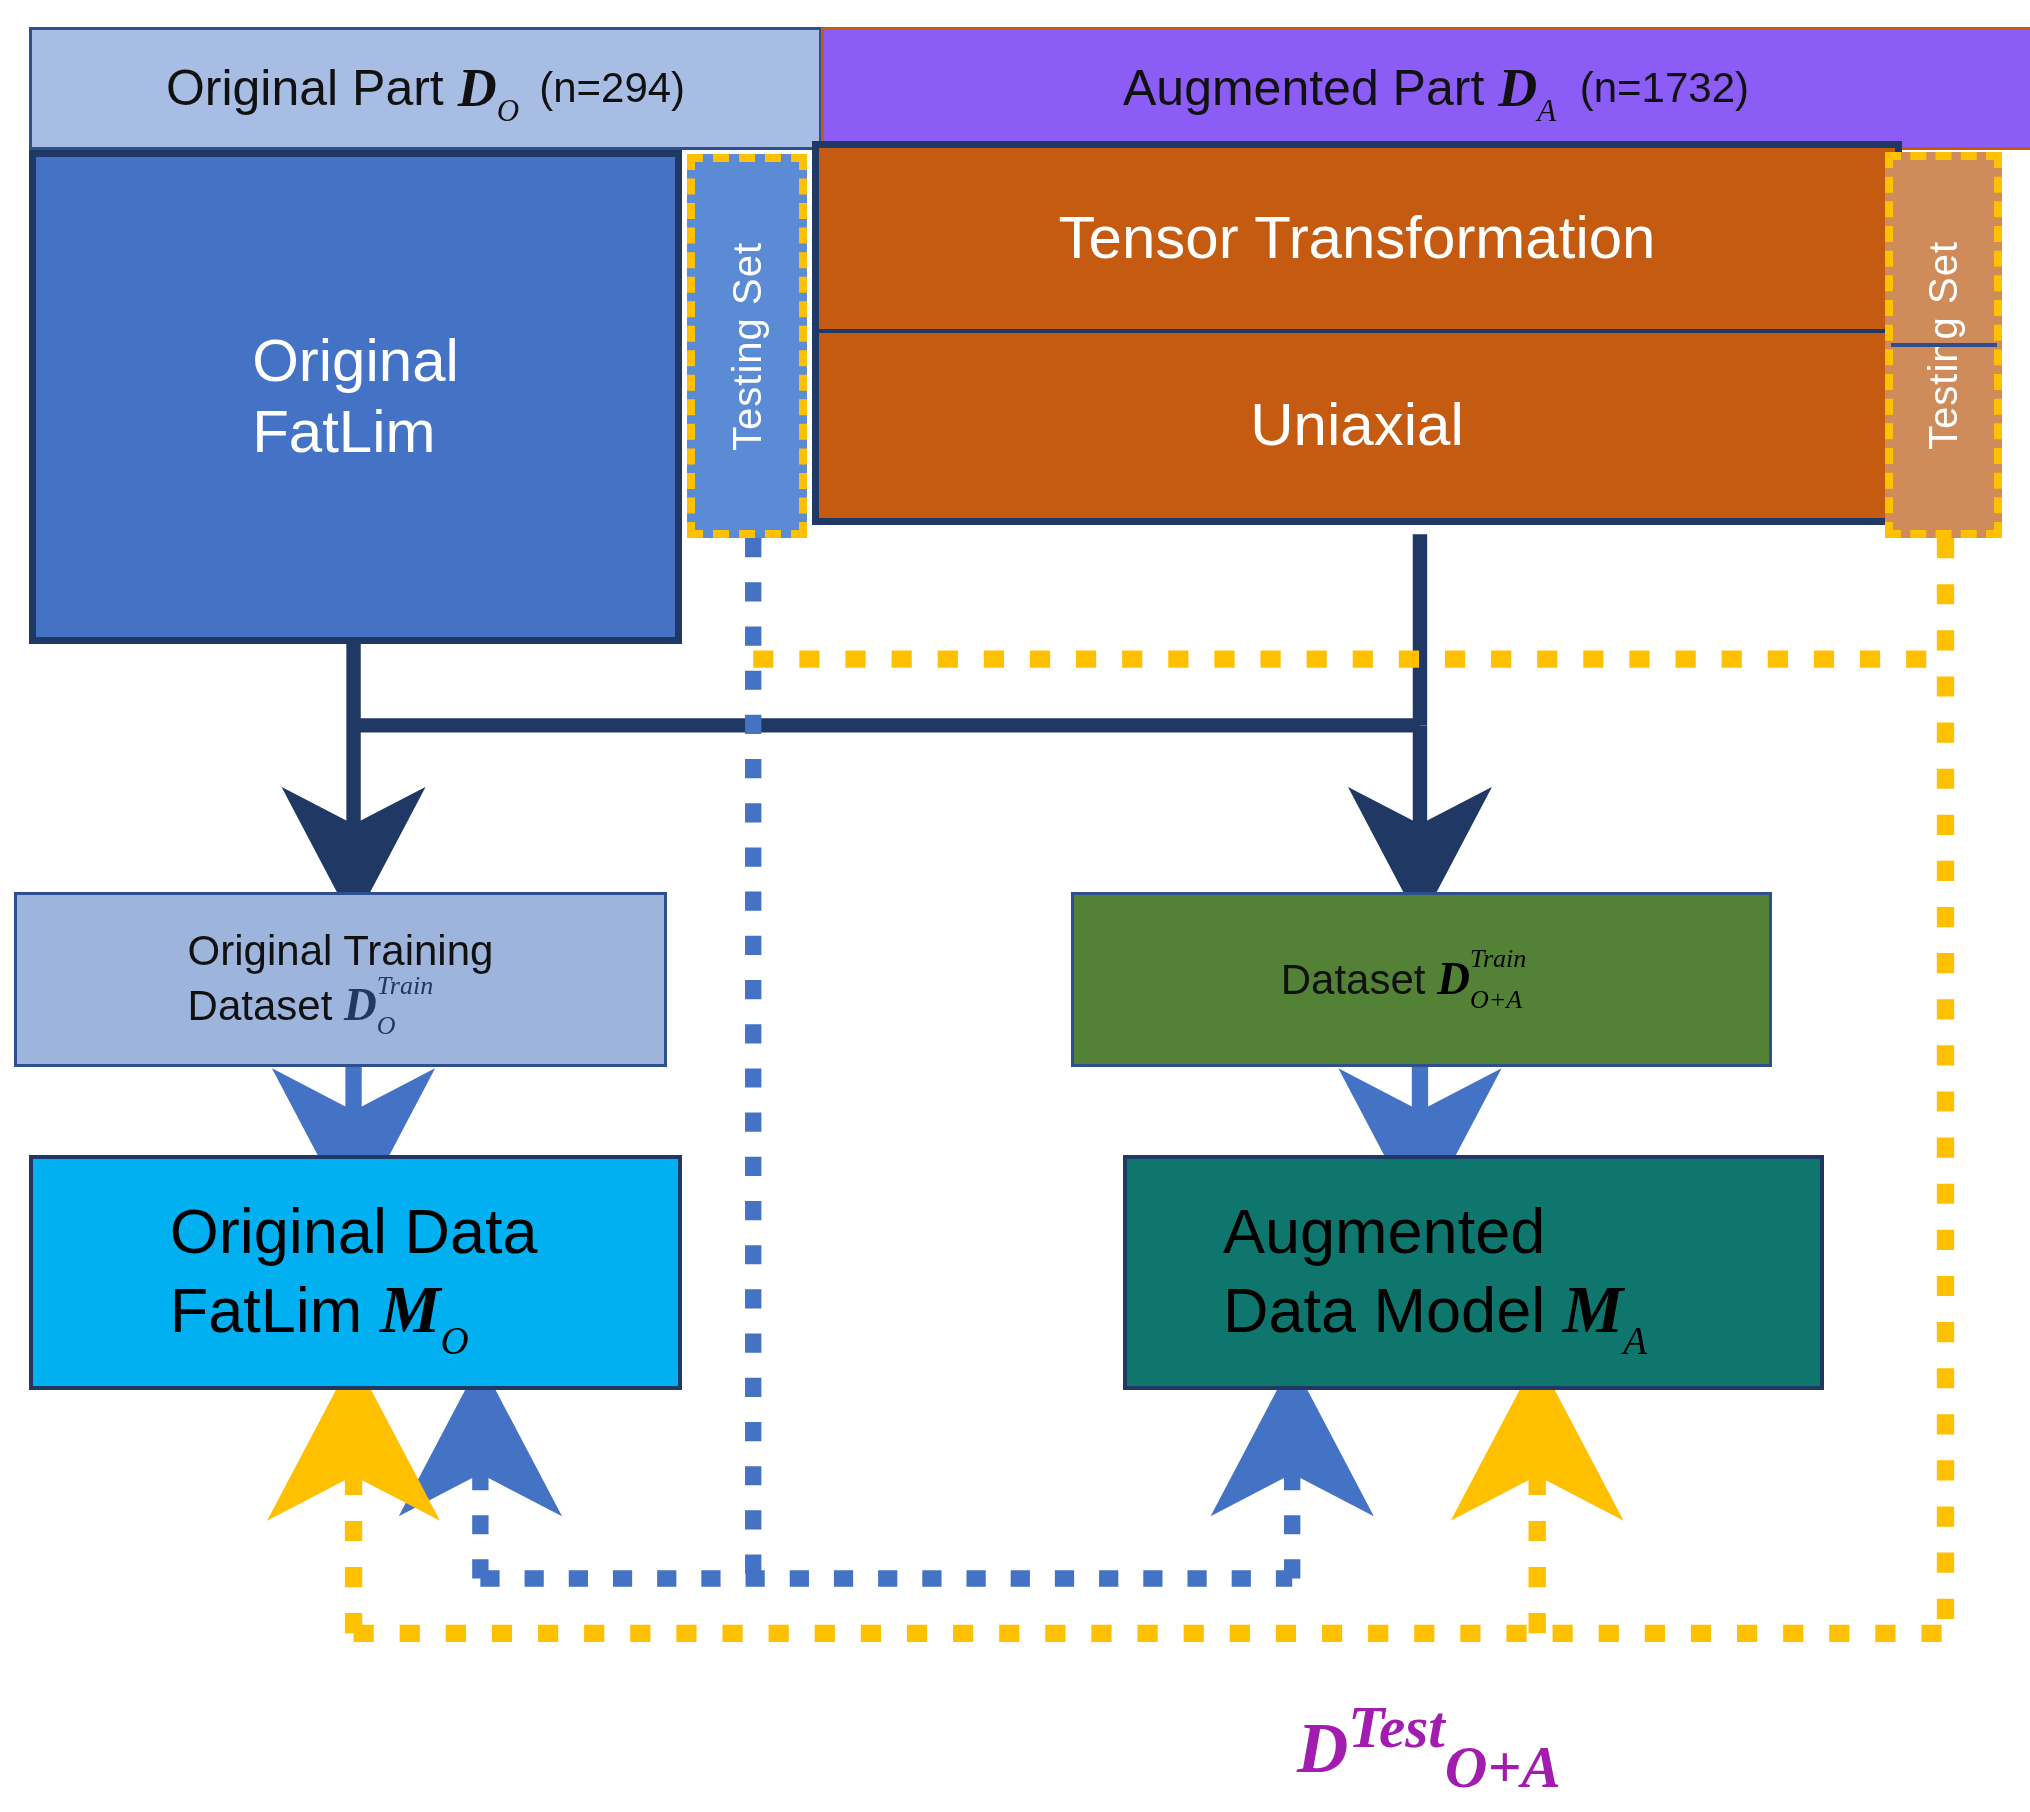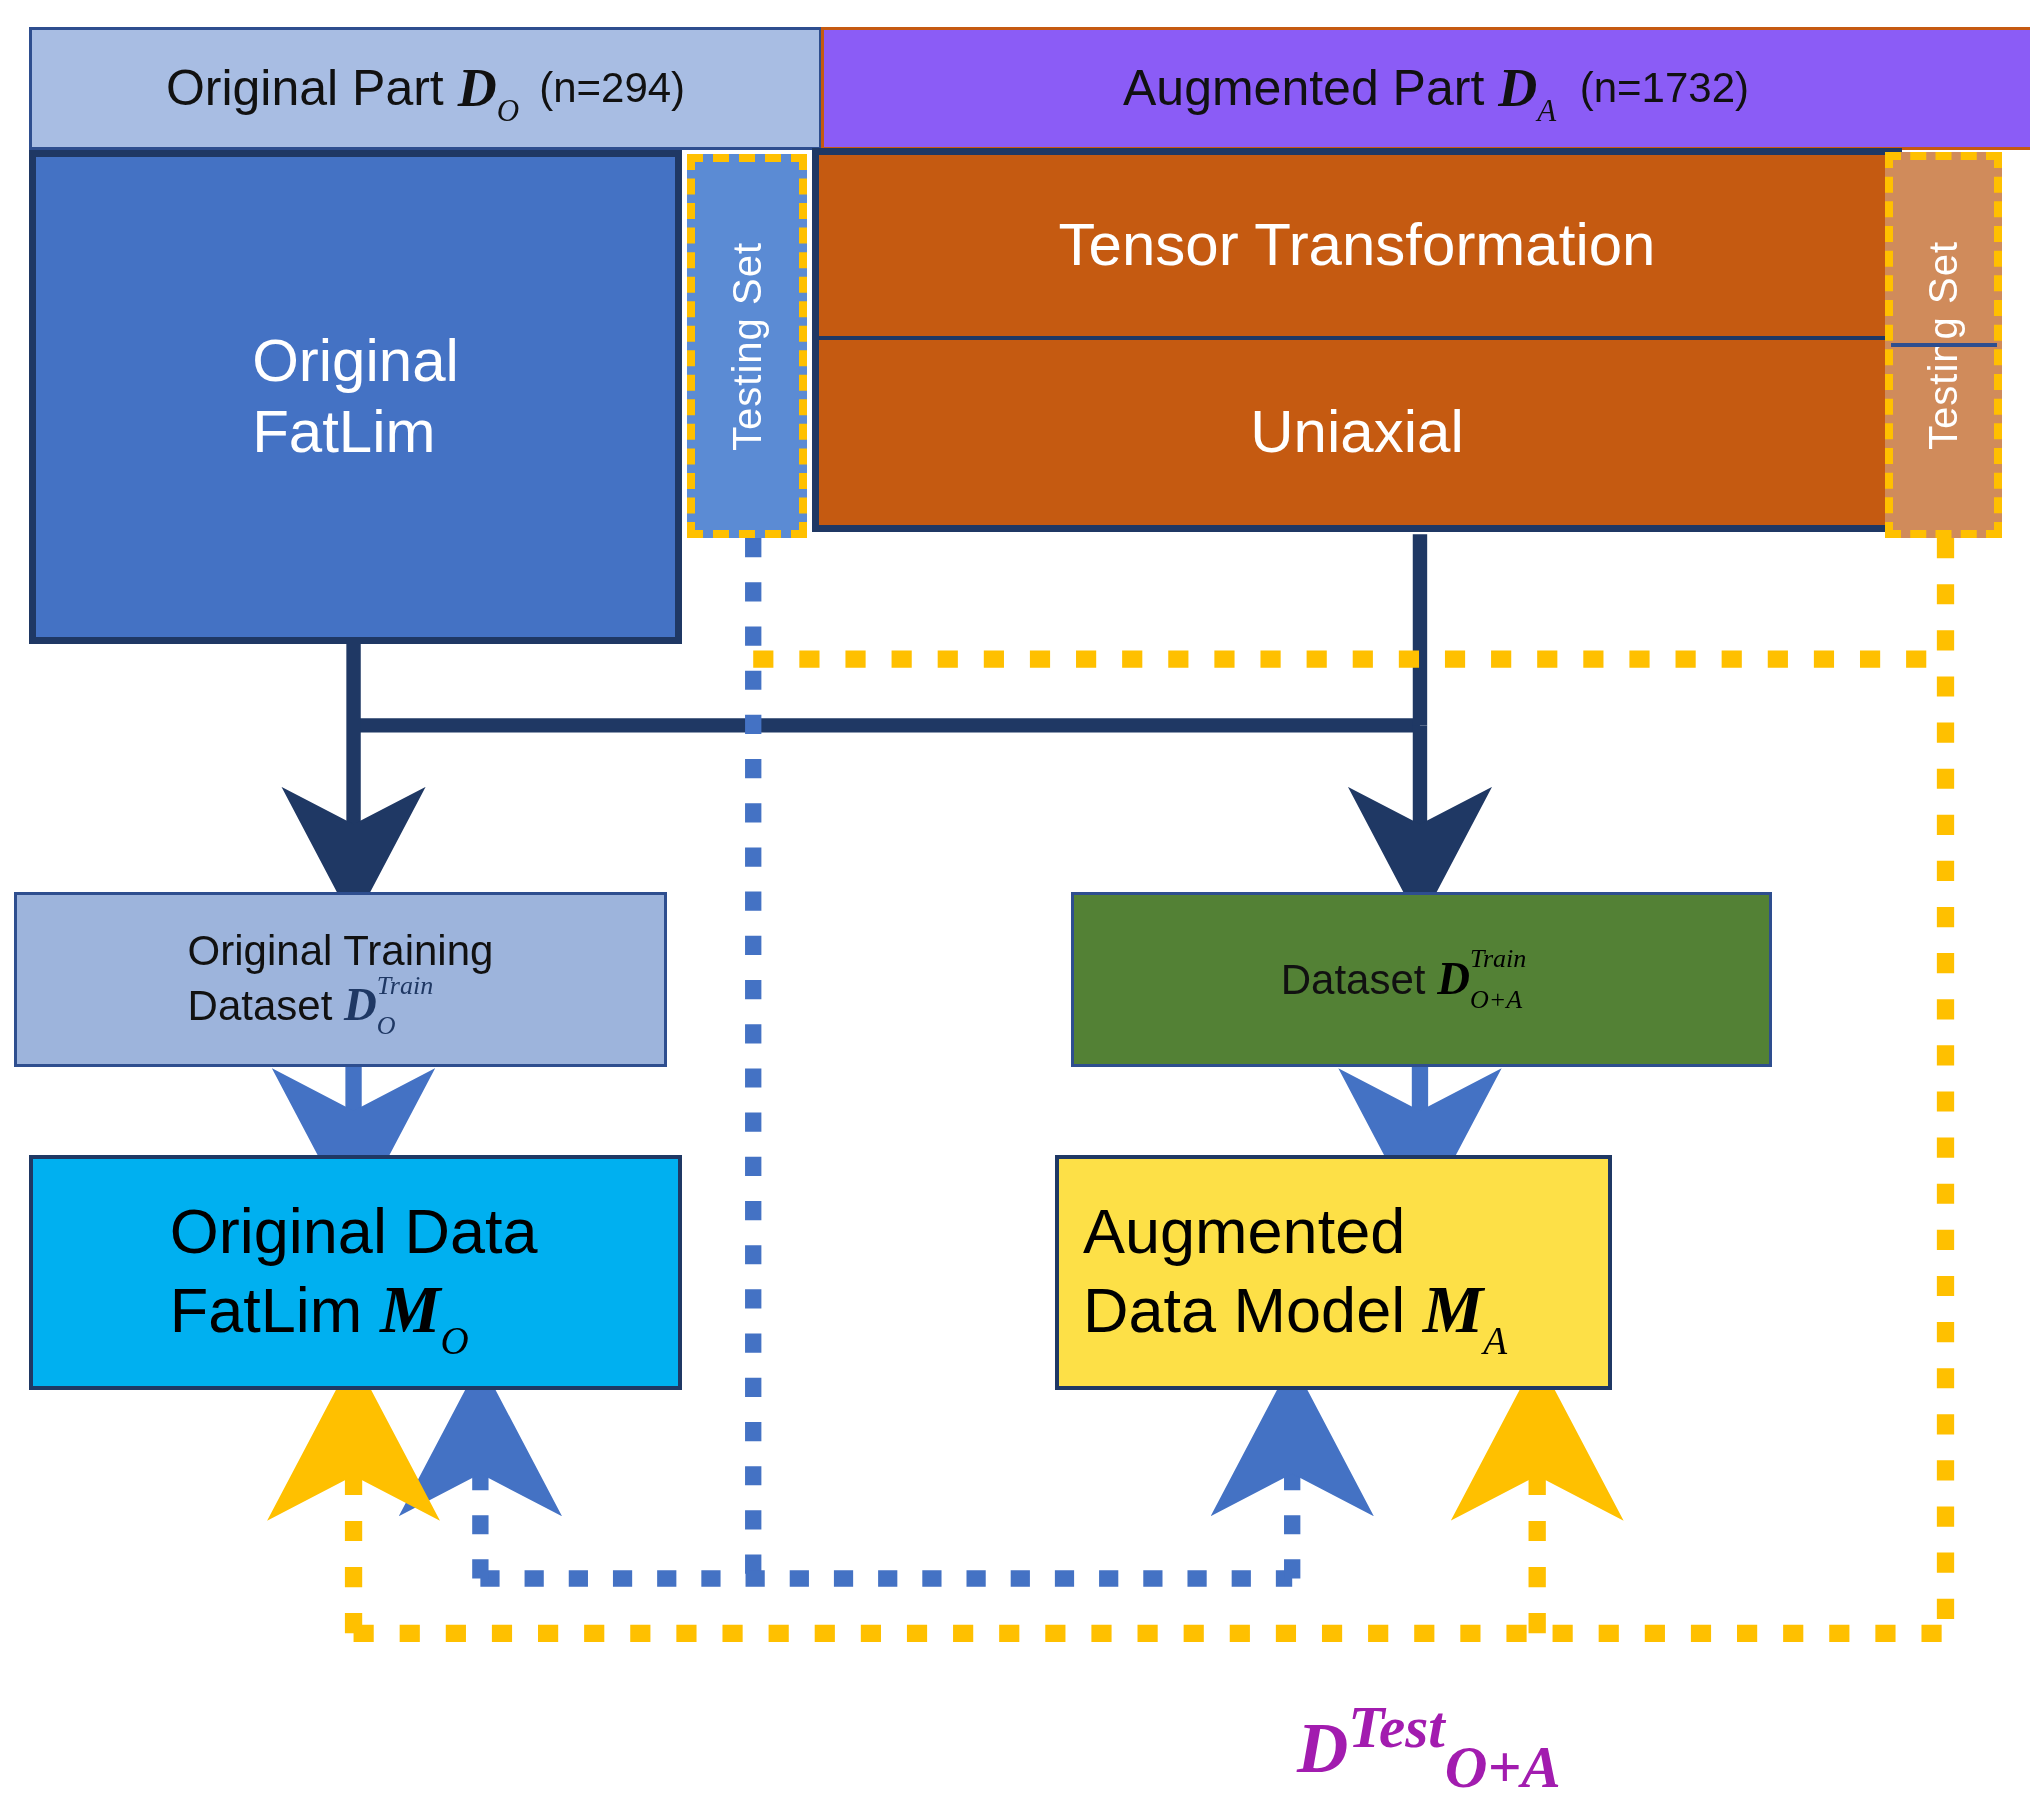--- a/index.html
+++ b/index.html
@@ -88,21 +88,21 @@
     <div>
       <div>Original</div>
       <div>FatLim</div>
     </div>
   </div>
 
   <div class="box" style="left:687px;top:154px;width:120px;height:384px;background:#5B8BD4;border:8.6px dashed #FFC000;">
     <span class="vert">Testing Set</span>
   </div>
 
-  <div style="position:absolute;left:812px;top:148px;width:1090px;height:384px;border:7.7px solid #1F3864;box-sizing:border-box;background:#C55A11;padding-left:32px;">
+  <div style="position:absolute;left:812px;top:141px;width:1090px;height:384px;border:7.7px solid #1F3864;box-sizing:border-box;background:#C55A11;padding-left:32px;">
     <div class="box white-lbl" style="left:0;top:0;width:100%;height:50%;background:#C55A11;border-bottom:4.8px solid #1F3864;">
       <span>Tensor Transformation</span>
     </div>
     <div class="box white-lbl" style="left:0;top:50%;width:100%;height:50%;background:#C55A11;">
       <span>Uniaxial</span>
     </div>
   </div>
 
   <div class="box" style="left:1885px;top:152px;width:117px;height:386px;background:#D08B5B;border:8.6px dashed #FFC000;">
     <span class="vert">Testing Set</span>
@@ -131,21 +131,21 @@
   <div class="box mdl-lbl" style="left:29px;top:1155px;width:653px;height:235px;background:#00B0F0;border:4.8px solid #1F3864;">
     <div>
       <div>Original Data</div>
       <div>
         <span>FatLim</span>
         <span class="mth inl" style="color:#000;"><span class="base">M</span><sub>O</sub></span>
       </div>
     </div>
   </div>
 
-  <div class="box mdl-lbl" style="left:1055px;top:1155px;width:557px;height:235px;background:#fde047;border:4.8px solid #1F3864;">
+  <div class="box mdl-lbl" style="left:1123px;top:1155px;width:701px;height:235px;background:#0f766e;border:4.8px solid #1F3864;">
     <div>
       <div>Augmented</div>
       <div>
         <span>Data Model</span>
         <span class="mth inl" style="color:#000;"><span class="base">M</span><sub>A</sub></span>
       </div>
     </div>
   </div>
 
 

